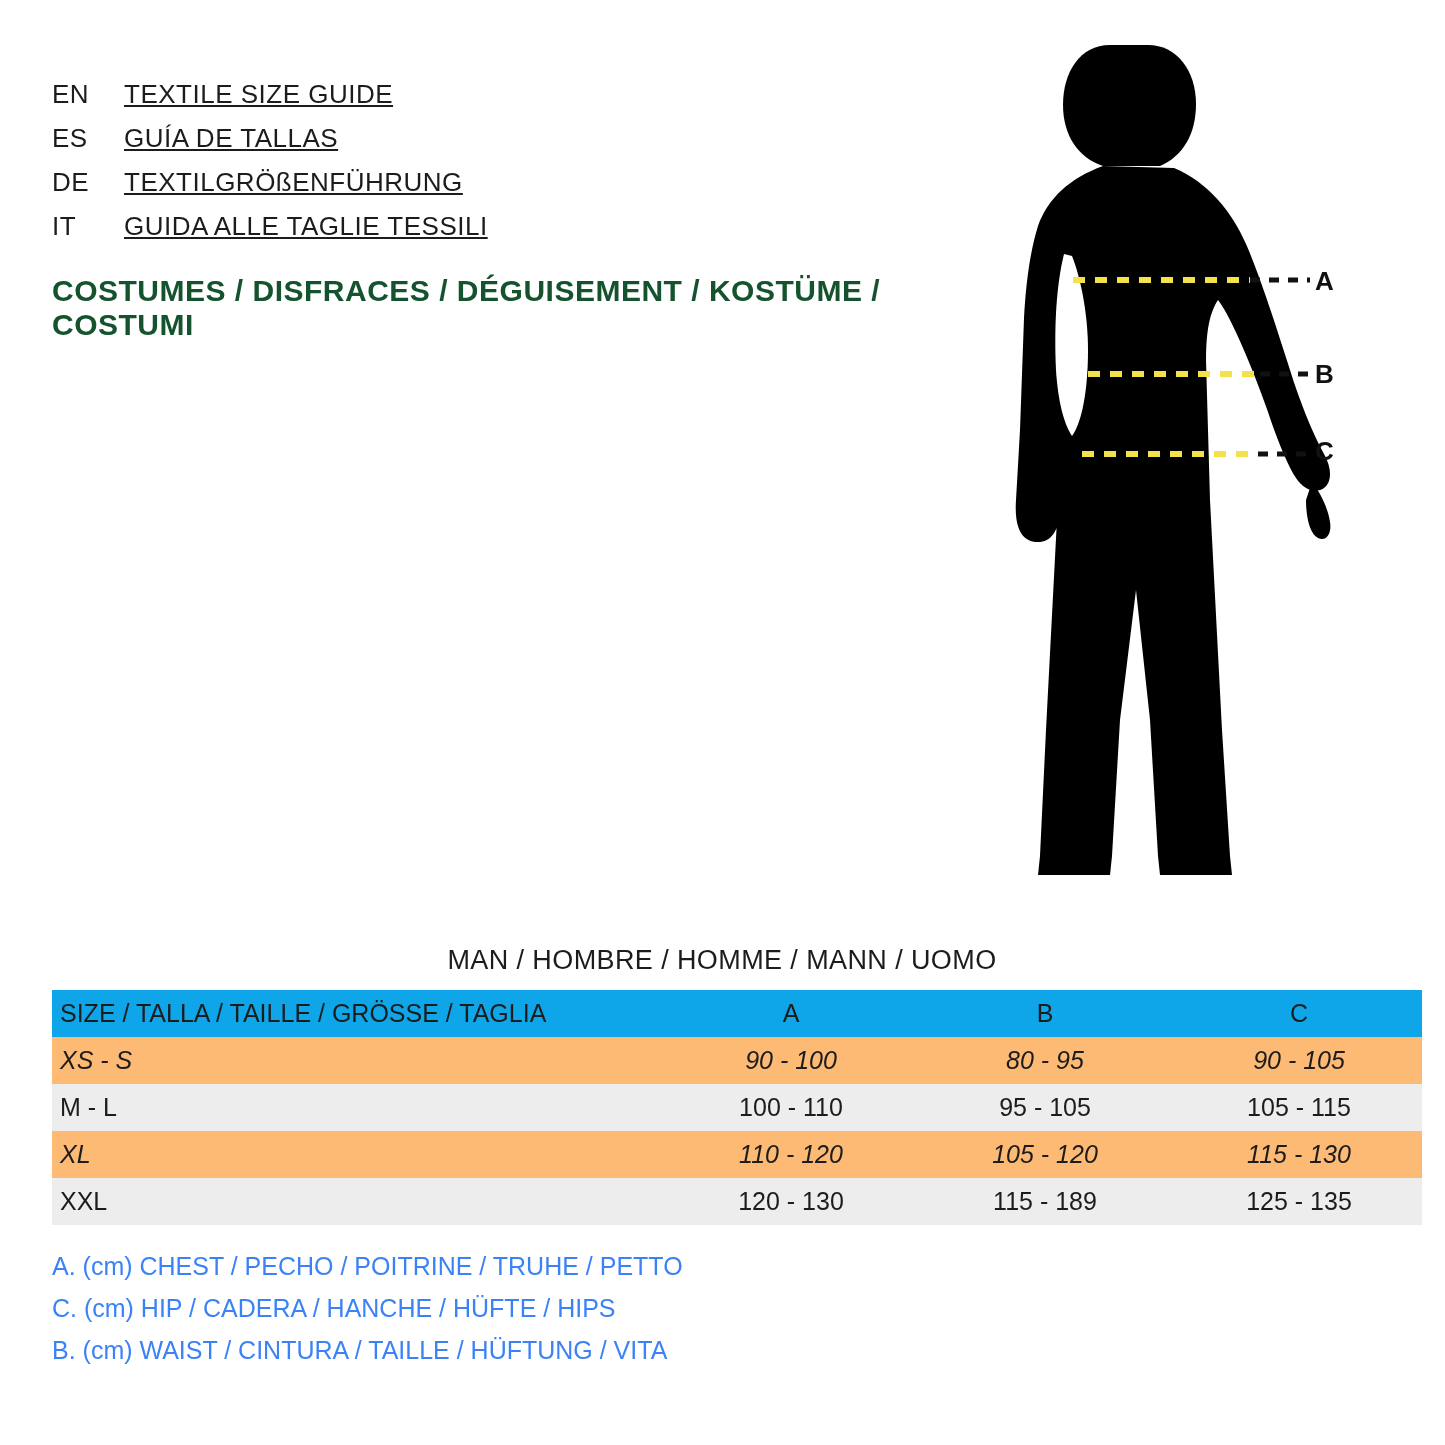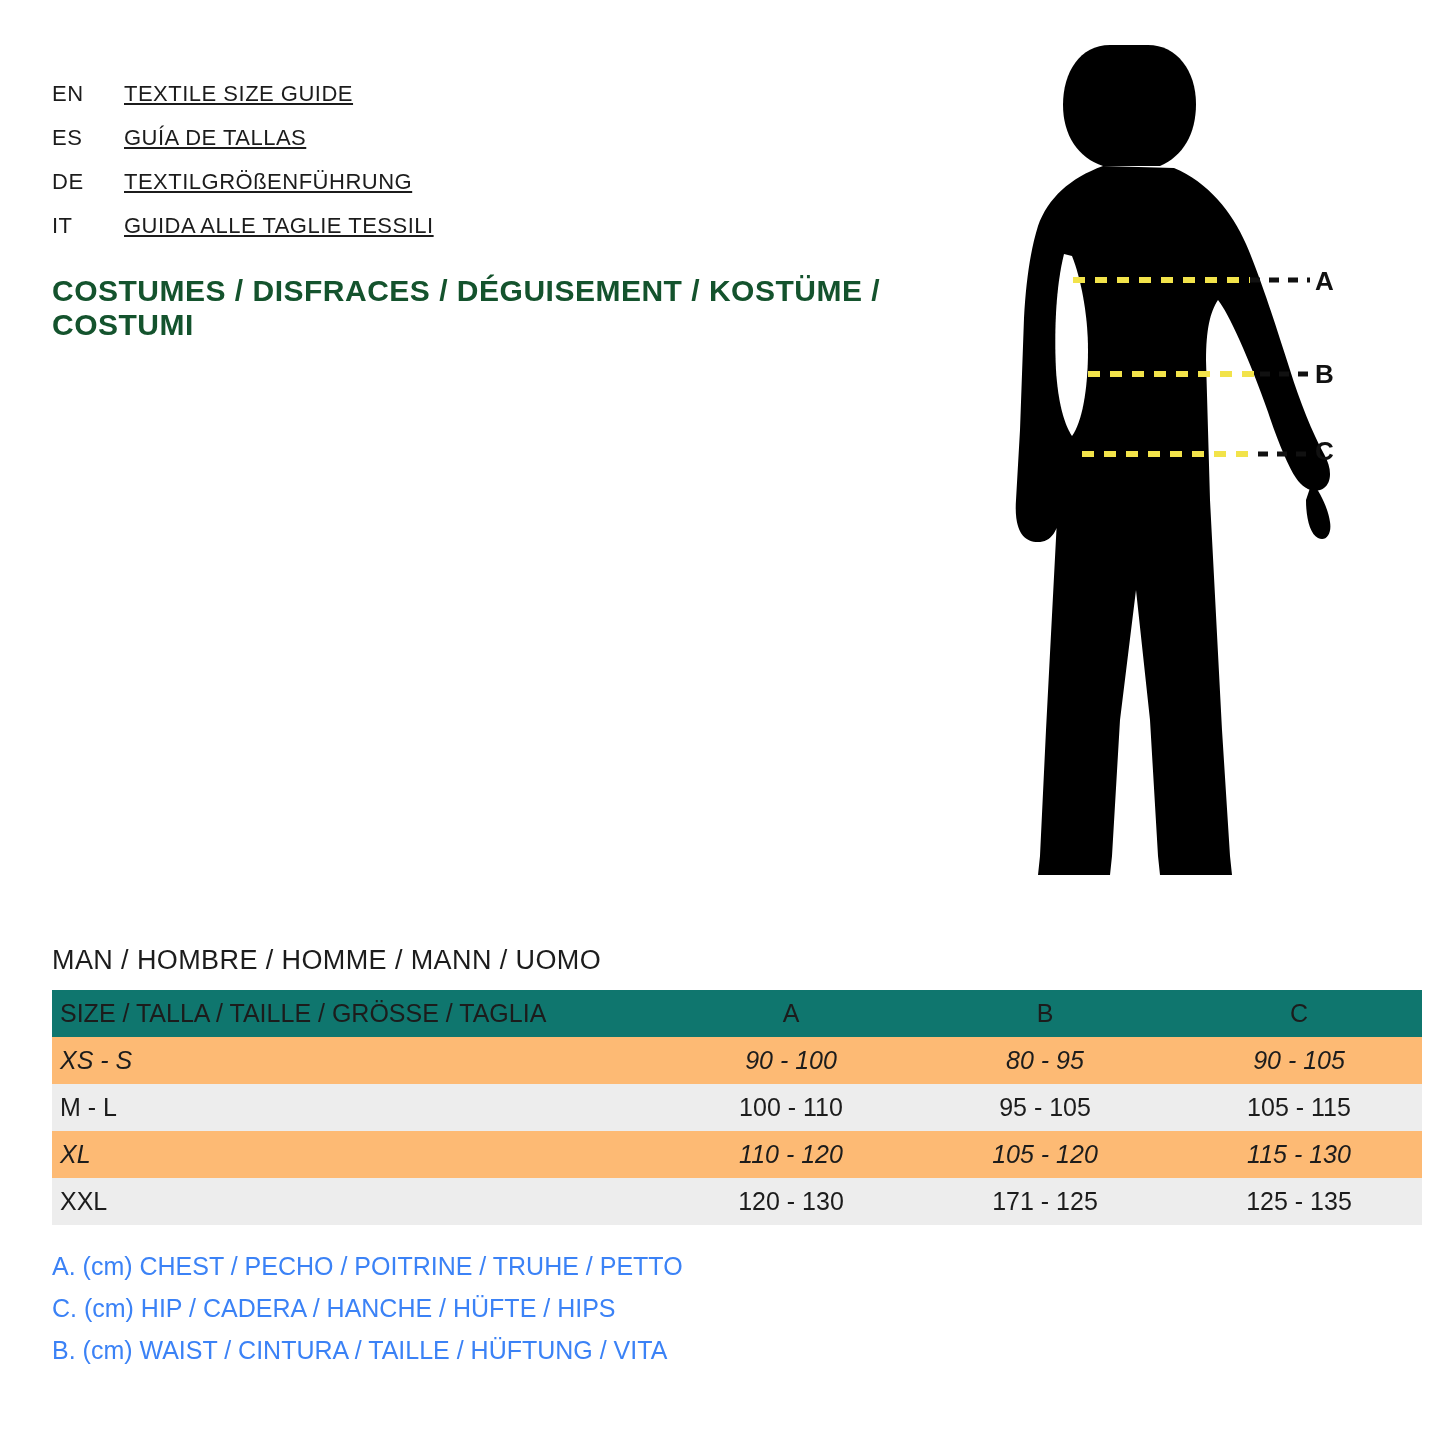--- a/index.html
+++ b/index.html
@@ -19,21 +19,21 @@
   
   .lang-block {
     position: absolute;
     left: 52px;
     top: 72px;
     width: 920px;
   }
   .lang-row {
     display: flex;
     align-items: flex-start;
-    font-size: 22px;
+    font-size: 26px;
     letter-spacing: 0.5px;
     line-height: 44px;
     color: #1c1c1c;
   }
   .lang-code {
     width: 72px;
     flex: 0 0 72px;
   }
   .lang-text {
     flex: 1;
@@ -72,35 +72,36 @@
     position: absolute;
     left: 52px;
     top: 945px;
     width: 1340px;
   }
   .section-title {
     font-size: 27px;
     letter-spacing: 0.4px;
     margin-bottom: 14px;
     color: #1c1c1c;
+    text-align: center;
   }
   table.size-table {
     border-collapse: collapse;
     width: 1340px;
     table-layout: fixed;
   }
   table.size-table th,
   table.size-table td {
     font-size: 25px;
     font-weight: normal;
     padding: 9px 0 9px 8px;
     color: #1c1c1c;
   }
   table.size-table thead th {
-    background: #0f766e;
+    background: #0ea5e9;
     text-align: left;
   }
   table.size-table thead th.meas {
     text-align: center;
   }
   table.size-table tbody tr.odd td { background: #fdba74; font-style: italic; }
   table.size-table tbody tr.even td { background: #ededed; }
   table.size-table tbody td.meas { text-align: center; }
 
   .col-size { width: 600px; }
@@ -212,21 +213,21 @@
       </tr>
       <tr class="odd">
         <td>XL</td>
         <td class="meas">110 - 120</td>
         <td class="meas">105 - 120</td>
         <td class="meas">115 - 130</td>
       </tr>
       <tr class="even">
         <td>XXL</td>
         <td class="meas">120 - 130</td>
-        <td class="meas">171 - 125</td>
+        <td class="meas">115 - 189</td>
         <td class="meas">125 - 135</td>
       </tr>
     </tbody>
   </table>
 </div>
 
 <div class="legend">
   <div class="legend-line">A. (cm) CHEST / PECHO / POITRINE / TRUHE / PETTO</div>
   <div class="legend-line">C. (cm) HIP / CADERA / HANCHE / HÜFTE / HIPS</div>
   <div class="legend-line">B. (cm) WAIST / CINTURA / TAILLE / HÜFTUNG / VITA</div>

